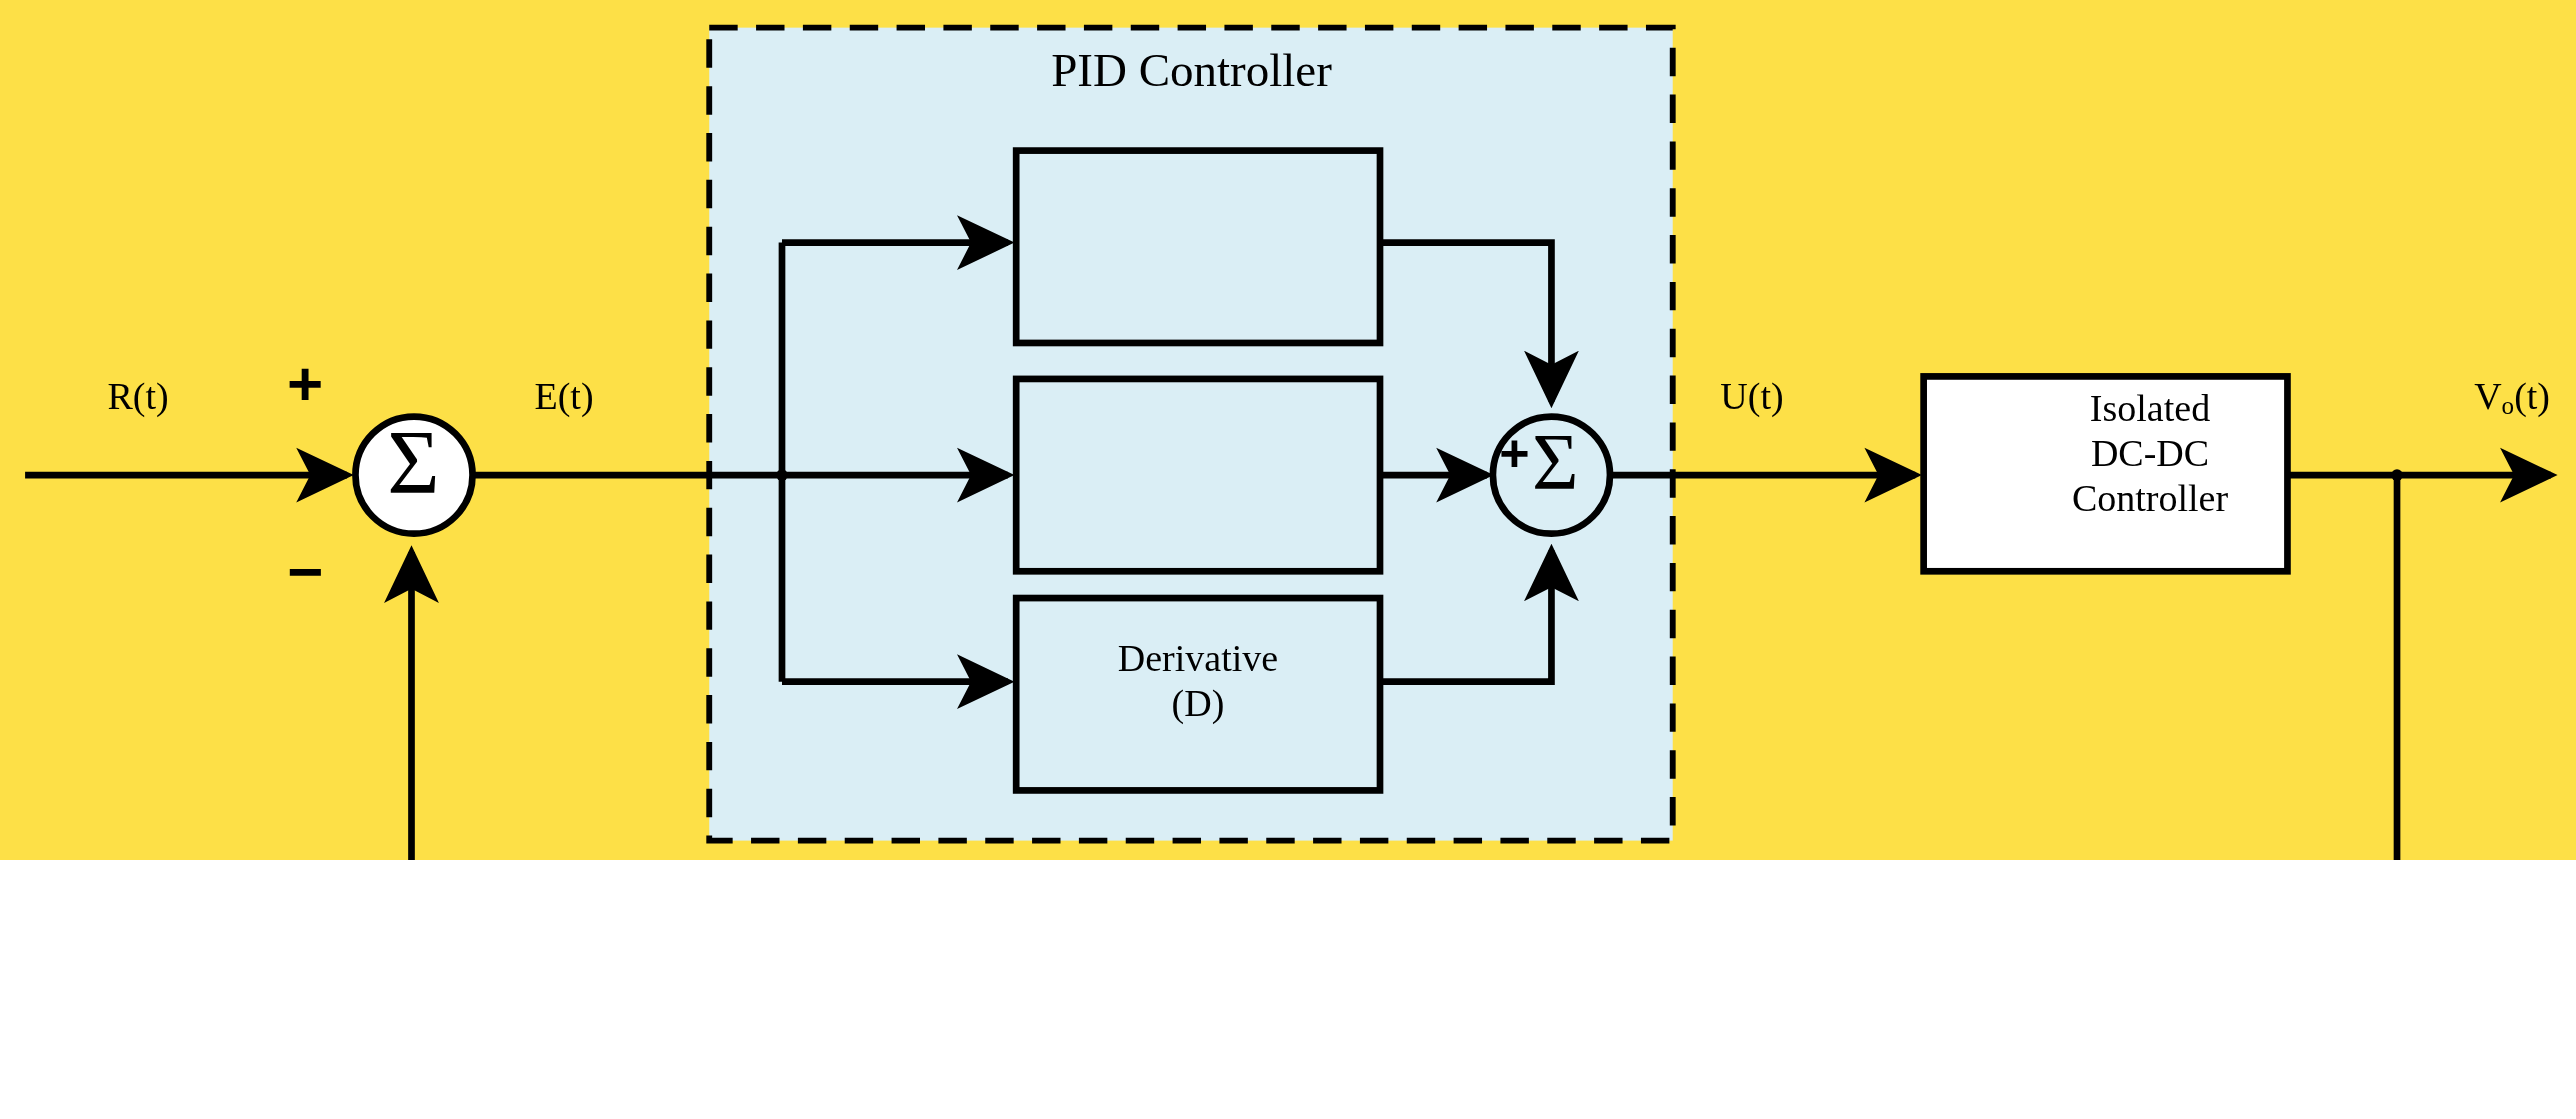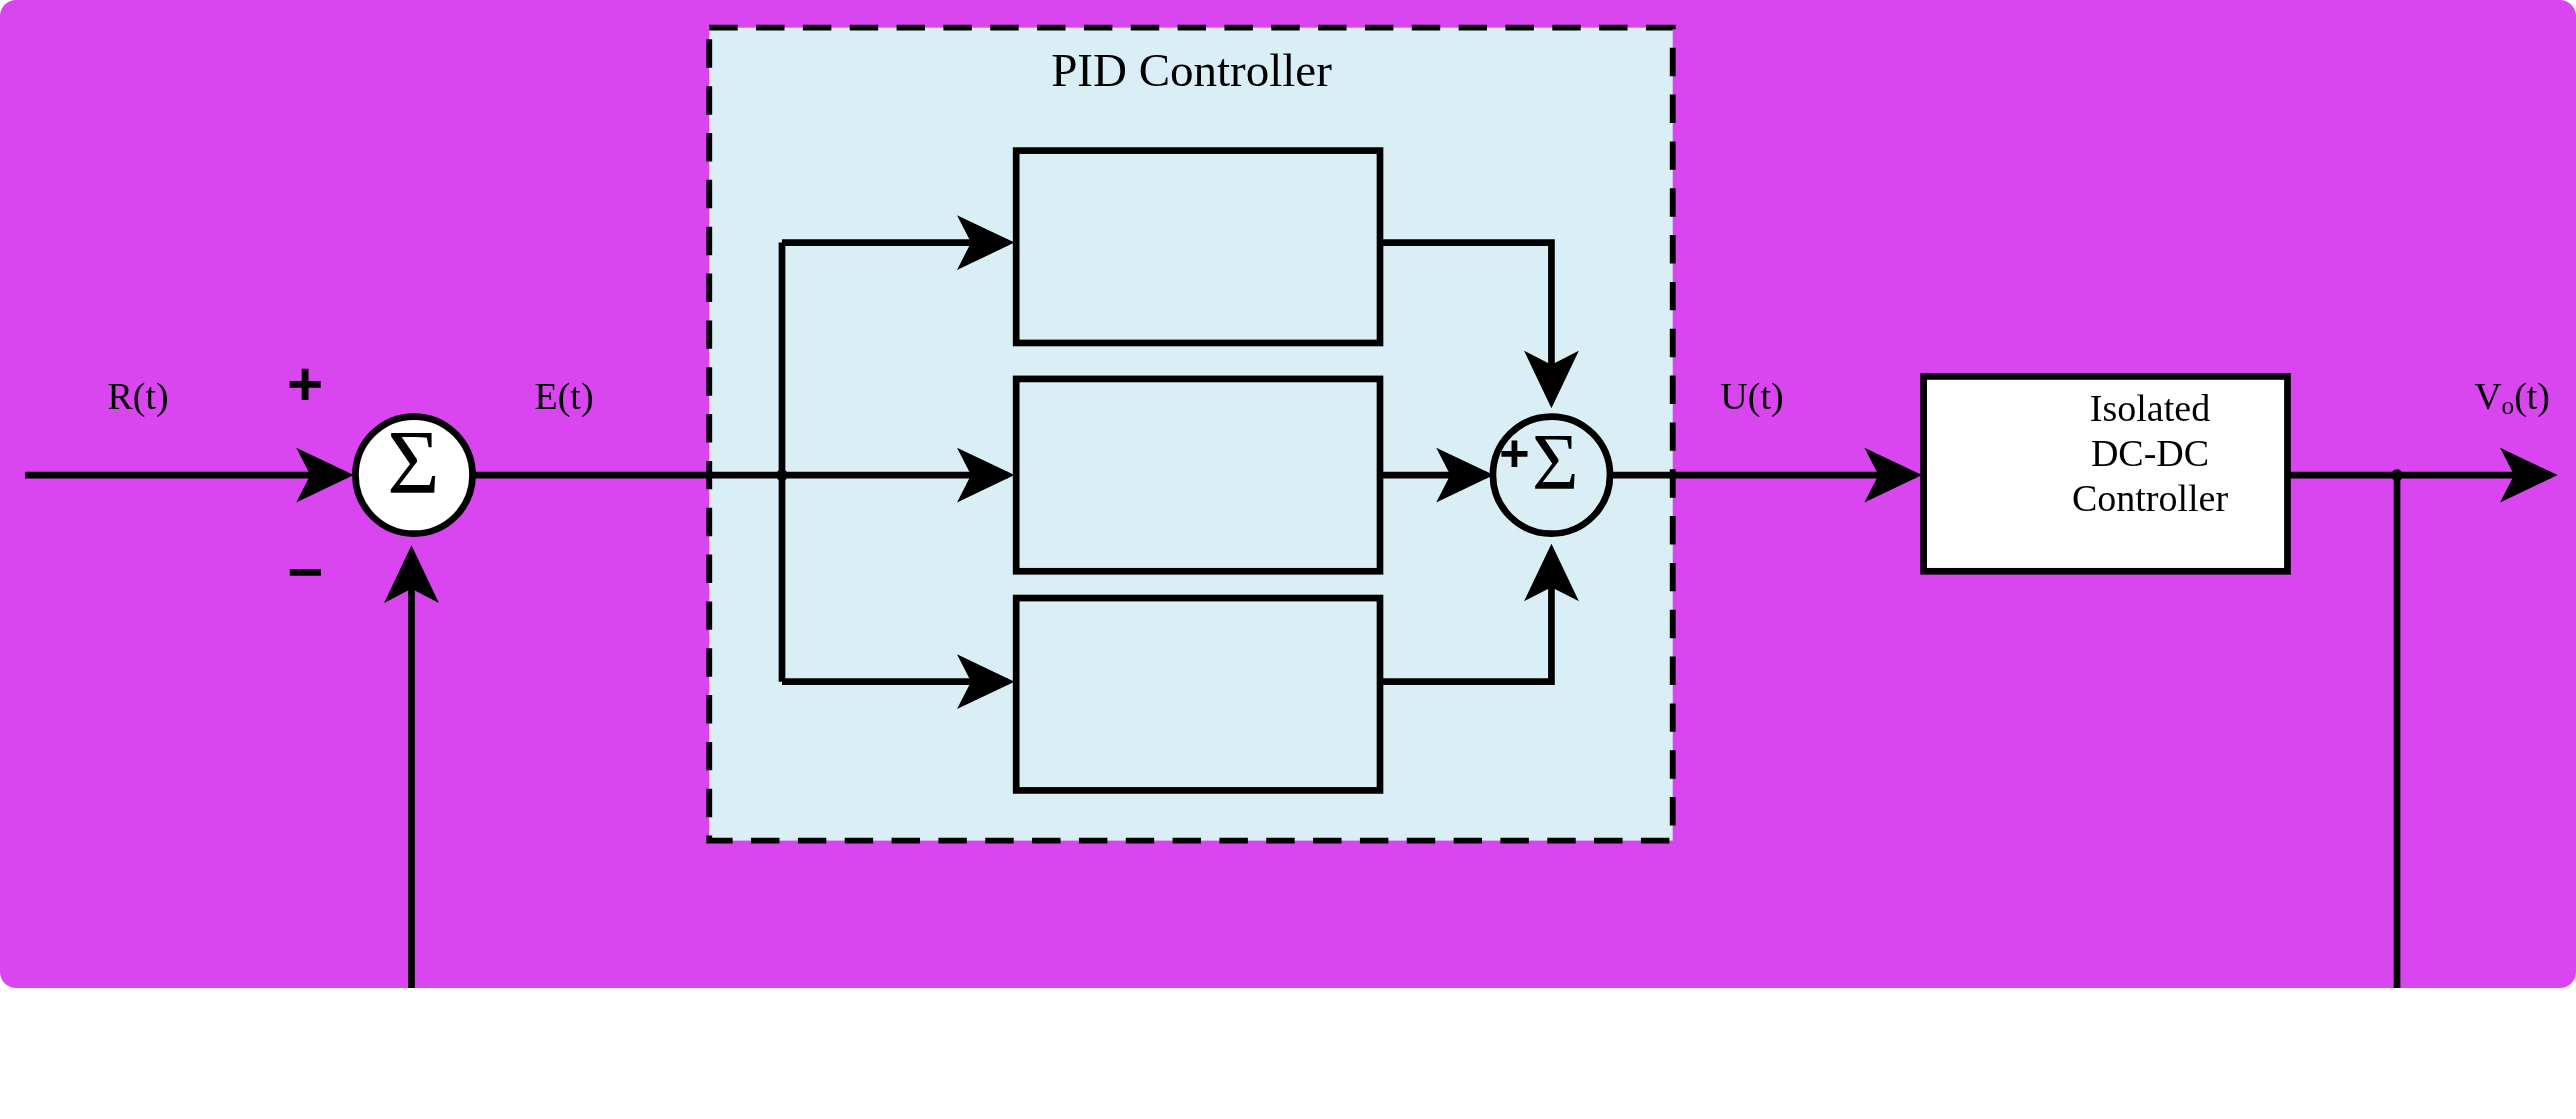--- a/index.html
+++ b/index.html
@@ -3,25 +3,24 @@
 <meta charset="utf-8">
 <style>
   html, body {
     margin: 0;
     padding: 0;
     background: #ffffff;
   }
   #stage {
     position: relative;
     width: 2576px;
-    height: 988px;
-    background: #d946ef;
+    height: 860px;
+    background: #fde047;
     overflow: hidden;
     font-family: "Liberation Serif", "DejaVu Serif", serif;
-    border-radius: 16px;
   }
   #diagram-svg {
     position: absolute;
     left: 0;
     top: 0;
     width: 2576px;
     height: 1120px;
   }
   .lbl {
     position: absolute;
@@ -117,20 +116,21 @@
   <div class="lbl sign" style="left:263px; top:347px; width:84px;">+</div>
 
   <div class="lbl sign" style="left:263px; top:535px; width:84px;">−</div>
 
   <div class="lbl sigma-glyph" style="left:351px; top:418px; width:125px;">Σ</div>
 
   <div class="lbl sig-label" style="left:468px; top:374px; width:192px;">E(t)</div>
 
 
 
+  <div class="lbl block-label" style="left:1016px; top:636px; width:364px;"><span>Derivative</span><br><span>(D)</span></div>
 
   <div class="lbl" style="left:1493px; top:423px; width:43px; font-size:52px; font-weight:700; font-family:'Liberation Sans','DejaVu Sans',sans-serif;">+</div>
   <div class="lbl sigma-glyph with-plus" style="left:1532px; top:422px; width:100px; text-align:left;">Σ</div>
 
   <div class="lbl sig-label" style="left:1656px; top:374px; width:192px;">U(t)</div>
 
   <div class="lbl block-label" style="left:1968px; top:386px; width:364px;"><span>Isolated</span><br><span>DC-DC</span><br><span>Controller</span></div>
 
   <div class="lbl sig-label" style="left:2333px; top:374px; width:217px; text-align:right;"><span>V</span><span class="sub">o</span><span>(t)</span></div>
 

